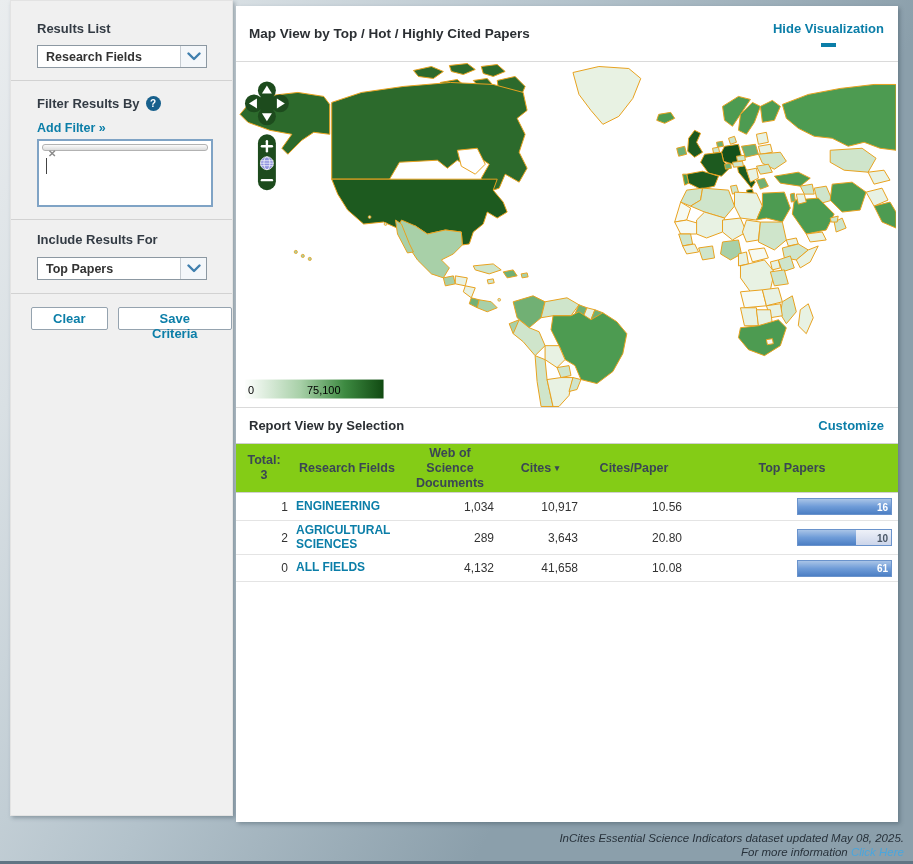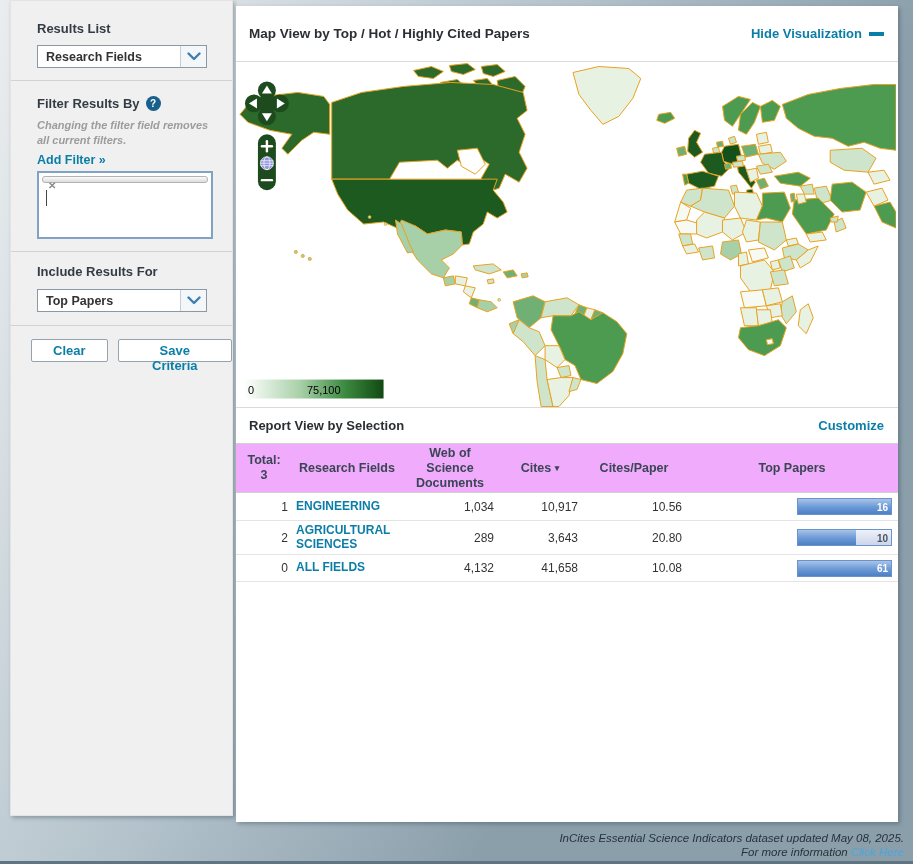--- a/index.html
+++ b/index.html
@@ -49,35 +49,35 @@
     font-family:"Liberation Sans",sans-serif; font-size:13px; font-weight:bold; padding:3px 21px 4px; height:23px; cursor:pointer;
   }
 
   
   .main{
     position:absolute; left:236px; top:6px; width:662px; height:816px;
     background:#fff; box-shadow:2px 2px 4px rgba(40,60,75,.35);
   }
   .map-header{ height:56px; display:flex; align-items:center; justify-content:space-between; padding:0 14px 0 13px; border-bottom:1px solid #dadada; }
   .map-title{ font-size:13.5px; font-weight:bold; color:#2b2f33; }
-  .hide-link{ font-size:13px; font-weight:bold; color:#0b7ea8; text-decoration:none; display:flex; align-items:center; gap:7px; cursor:pointer; }
+  .hide-link{ font-size:13px; font-weight:bold; color:#0b7ea8; text-decoration:none; display:flex; align-items:center; gap:7px; cursor:pointer;flex-direction:column; }
   .minus-glyph{ width:15px; height:4px; background:#0b7ea8; display:inline-block; }
   .map-area{ position:relative; height:346px; border-bottom:1px solid #dadada; background:#fff; }
   .map-svg{ display:block; }
   .map-svg path{ stroke:var(--mapborder); stroke-width:1; stroke-linejoin:round; }
   .g0{fill:var(--g0);} .g1{fill:var(--g1);} .g2{fill:var(--g2);} .g3{fill:var(--g3);}
   .g4{fill:var(--g4);} .g5{fill:var(--g5);} .g6{fill:var(--g6);} .g7{fill:var(--g7);} .g8{fill:var(--g8);}
   .water{fill:#ffffff;}
 
   .report-header{ height:35px; display:flex; align-items:center; justify-content:space-between; padding:0 14px 0 13px; }
   .report-title{ font-size:13px; font-weight:bold; color:#2b2f33; }
   .customize-link{ font-size:13px; font-weight:bold; color:#0b7ea8; text-decoration:none; cursor:pointer; }
 
   table.results{ width:662px; border-collapse:collapse; table-layout:fixed; }
-  table.results thead tr{ background:#f0abfc; border-top:1px solid #d0d0d0; border-bottom:1px solid #d0d0d0; height:34px; }
+  table.results thead tr{ background:#84cc16; border-top:1px solid #d0d0d0; border-bottom:1px solid #d0d0d0; height:34px; }
   table.results th{ font-size:12.5px; font-weight:bold; color:#3a4654; text-align:center; line-height:1.18; padding:2px 4px; }
   th.sorted{ color:#7aa3cc; cursor:pointer; }
   th.sorted .sort-arrow{ font-size:9px; vertical-align:1px; }
   table.results td{ font-size:12px; color:#333; padding:2px 4px; }
   tbody tr{ border-bottom:1px solid #e4e4e4; }
   tr.r1{ height:28px; } tr.r2{ height:34px; } tr.r3{ height:27px; }
   td.rank{ text-align:right; padding-right:14px; }
   td.field{ text-align:left; line-height:1.15; }
   td.field a{ color:#0b7ea8; font-weight:bold; text-decoration:none; cursor:pointer; }
   td.num{ text-align:right; }
@@ -111,21 +111,20 @@
       </div>
     </div>
 
     <div class="divider"></div>
 
     <div class="side-section sec2">
       <div class="heading-row">
         <span class="side-heading">Filter Results By</span>
         <span class="help-badge">?</span>
       </div>
-      <div class="filter-note">Changing the filter field removes all current filters.</div>
       <a class="add-filter">Add Filter »</a>
       <div class="filter-box">
         <div class="filter-tag">
           <span class="tag-x">✕</span>
         </div>
         <div class="caret"></div>
       </div>
     </div>
 
     <div class="divider"></div>

